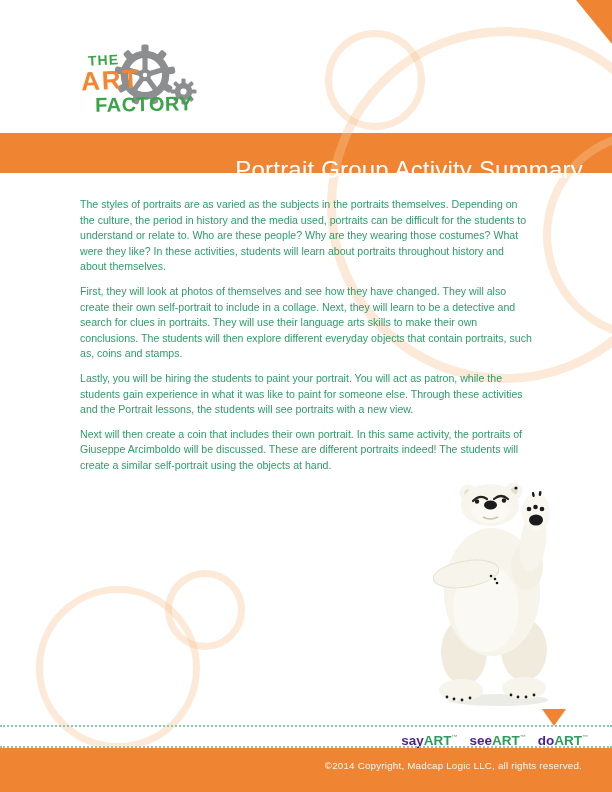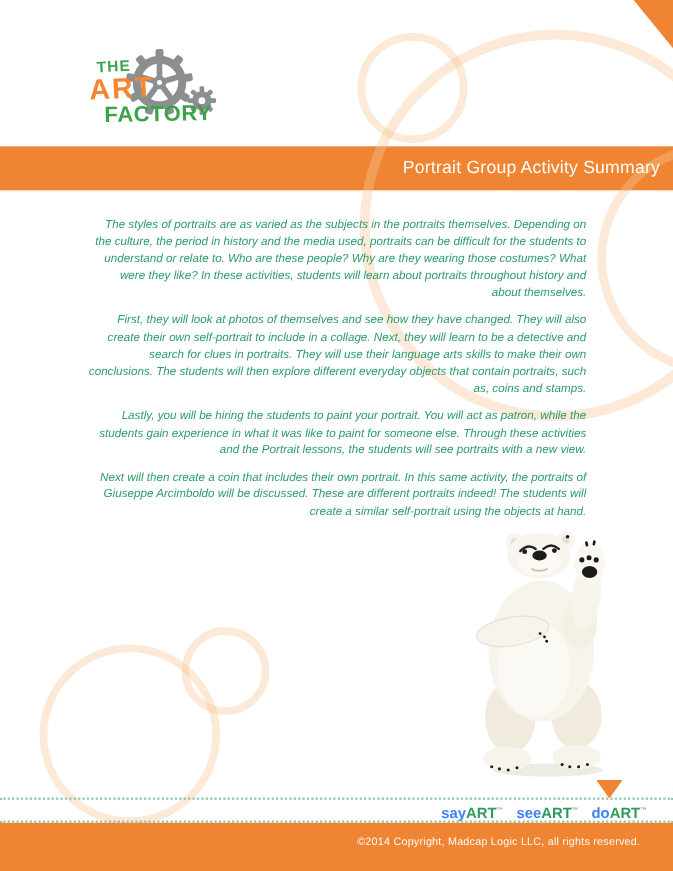--- a/index.html
+++ b/index.html
@@ -28,45 +28,44 @@
     color:#3BA449;letter-spacing:1px;transform:rotate(-3deg);z-index:3;}
   .logo .art{position:absolute;left:3px;top:25px;font-size:26px;font-weight:bold;
     color:#F5862F;letter-spacing:2px;transform:rotate(-3deg);z-index:3;line-height:1;}
   .logo .factory{position:absolute;left:17px;top:52px;font-size:20px;font-weight:bold;
     color:#3BA449;letter-spacing:0.5px;transform:rotate(-1deg);z-index:3;line-height:1;}
   .logo .gear-big{position:absolute;left:36px;top:2px;z-index:2;}
   .logo .gear-small{position:absolute;left:92px;top:36px;z-index:2;}
   
   .banner{position:absolute;left:0;top:133px;width:612px;height:40px;background:#EF8532;}
   .banner h1{
-    position:relative;z-index:3;margin:0;height:26px;line-height:40px;text-align:right;
-    padding-right:12px;color:#ffffff;font-size:16px;font-weight:400;letter-spacing:0.2px;
+    position:relative;z-index:3;margin:17px;height:26px;line-height:40px;text-align:right;
+    padding-right:12px;color:#ffffff;font-size:24px;font-weight:400;letter-spacing:0.2px;
   }
   
   .content{position:absolute;left:80px;top:197px;width:453px;z-index:2;}
   .content p{
     margin:0 0 9px 0;color:#2E9C68;font-size:10.6px;line-height:15.6px;
-    text-align:right;
-    font-style:italic;
+    text-align:left;
   }
   
   .bear{position:absolute;left:428px;top:480px;width:172px;height:230px;z-index:2;}
   
   .dotted{position:absolute;left:0;width:612px;height:0;border-top:2px dotted #8CC7A9;z-index:2;}
   .dotted.top{top:725px;}
   .dotted.bottom{top:746px;}
   .footer-tri{
     position:absolute;left:542px;top:709px;width:24px;height:17px;z-index:2;
     background:#EF8532;clip-path:polygon(0 0,100% 0,50% 100%);
   }
   .brands{
     position:absolute;top:729px;right:24px;display:flex;gap:12px;z-index:2;
     font-size:13.5px;font-weight:bold;line-height:16px;
   }
-  .brand .pre{color:#3b82f6;text-align:center;}
+  .brand .pre{color:#4c1d95;text-align:center;}
   .brand .suf{color:#2E9C5E;}
   .brand .tm{font-size:6px;color:#8aa596;vertical-align:super;}
   .copybar{
     position:absolute;left:0;top:748px;width:612px;height:44px;background:#EF8532;z-index:2;
     box-sizing:border-box;padding:7px 30px 0 0;text-align:right;
   }
   .copybar .copy{color:rgba(255,255,255,0.96);font-size:9.8px;letter-spacing:0.2px;}
 </style>
 </head>
 <body>

